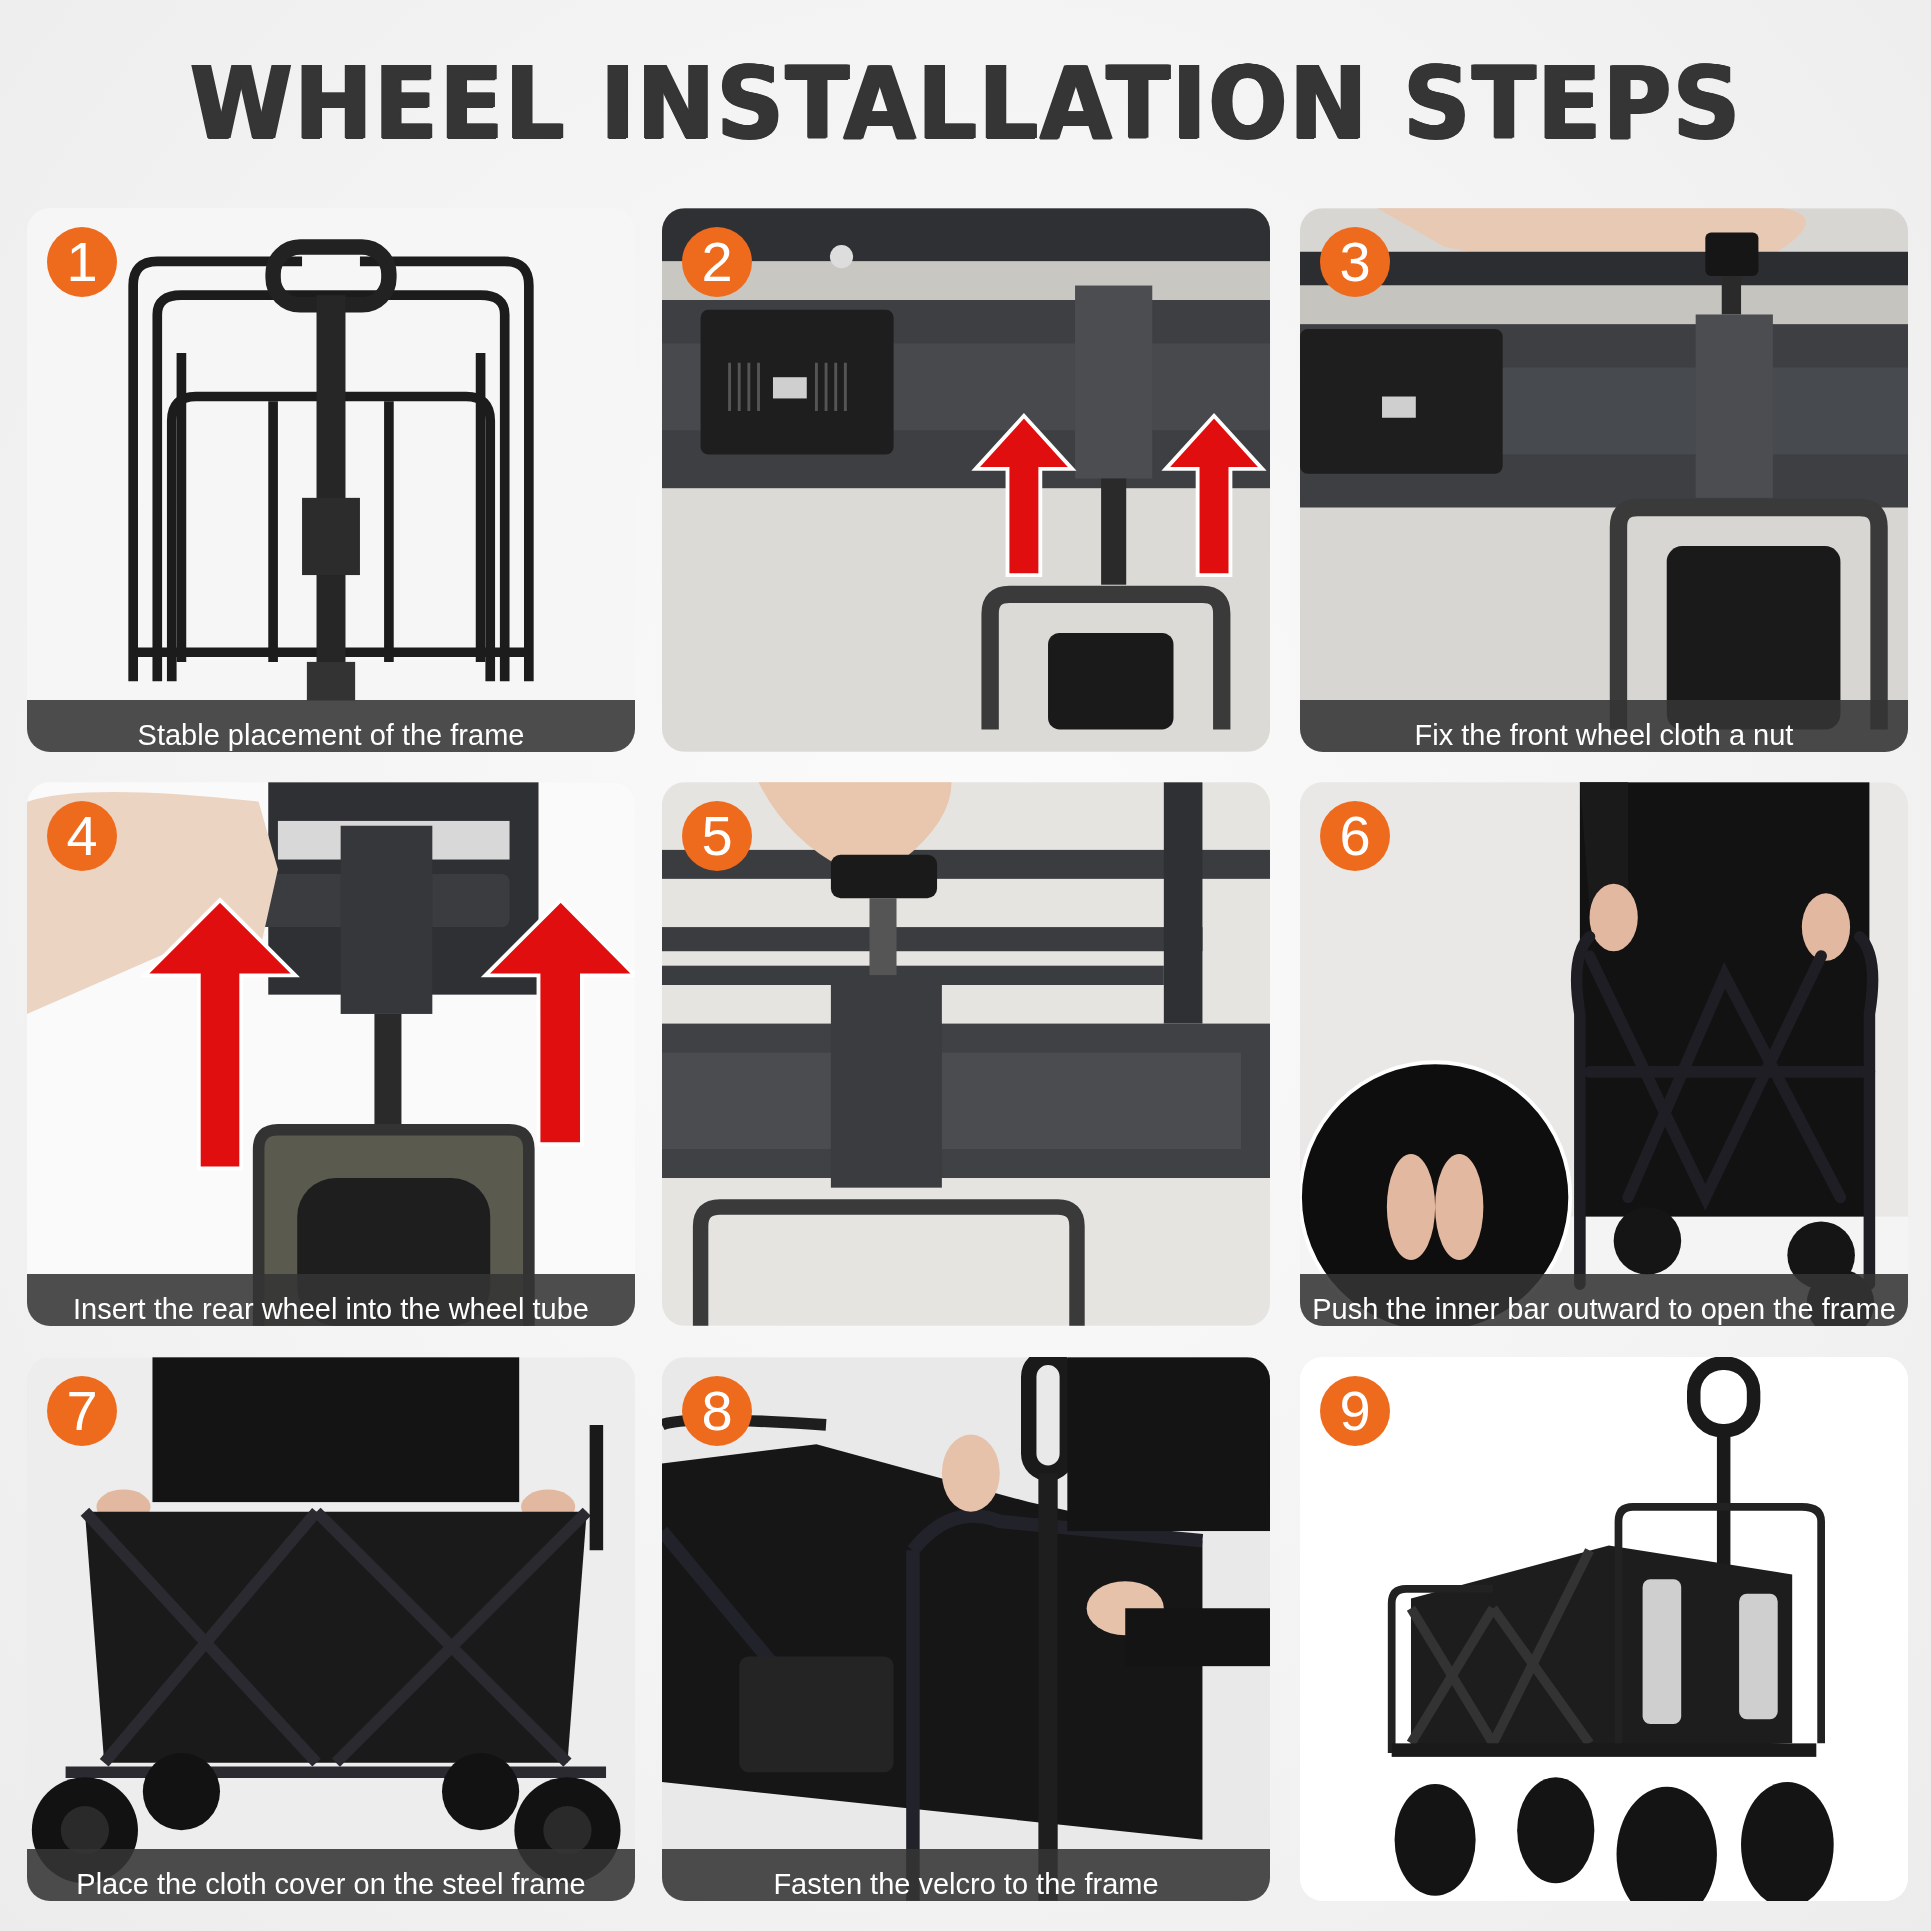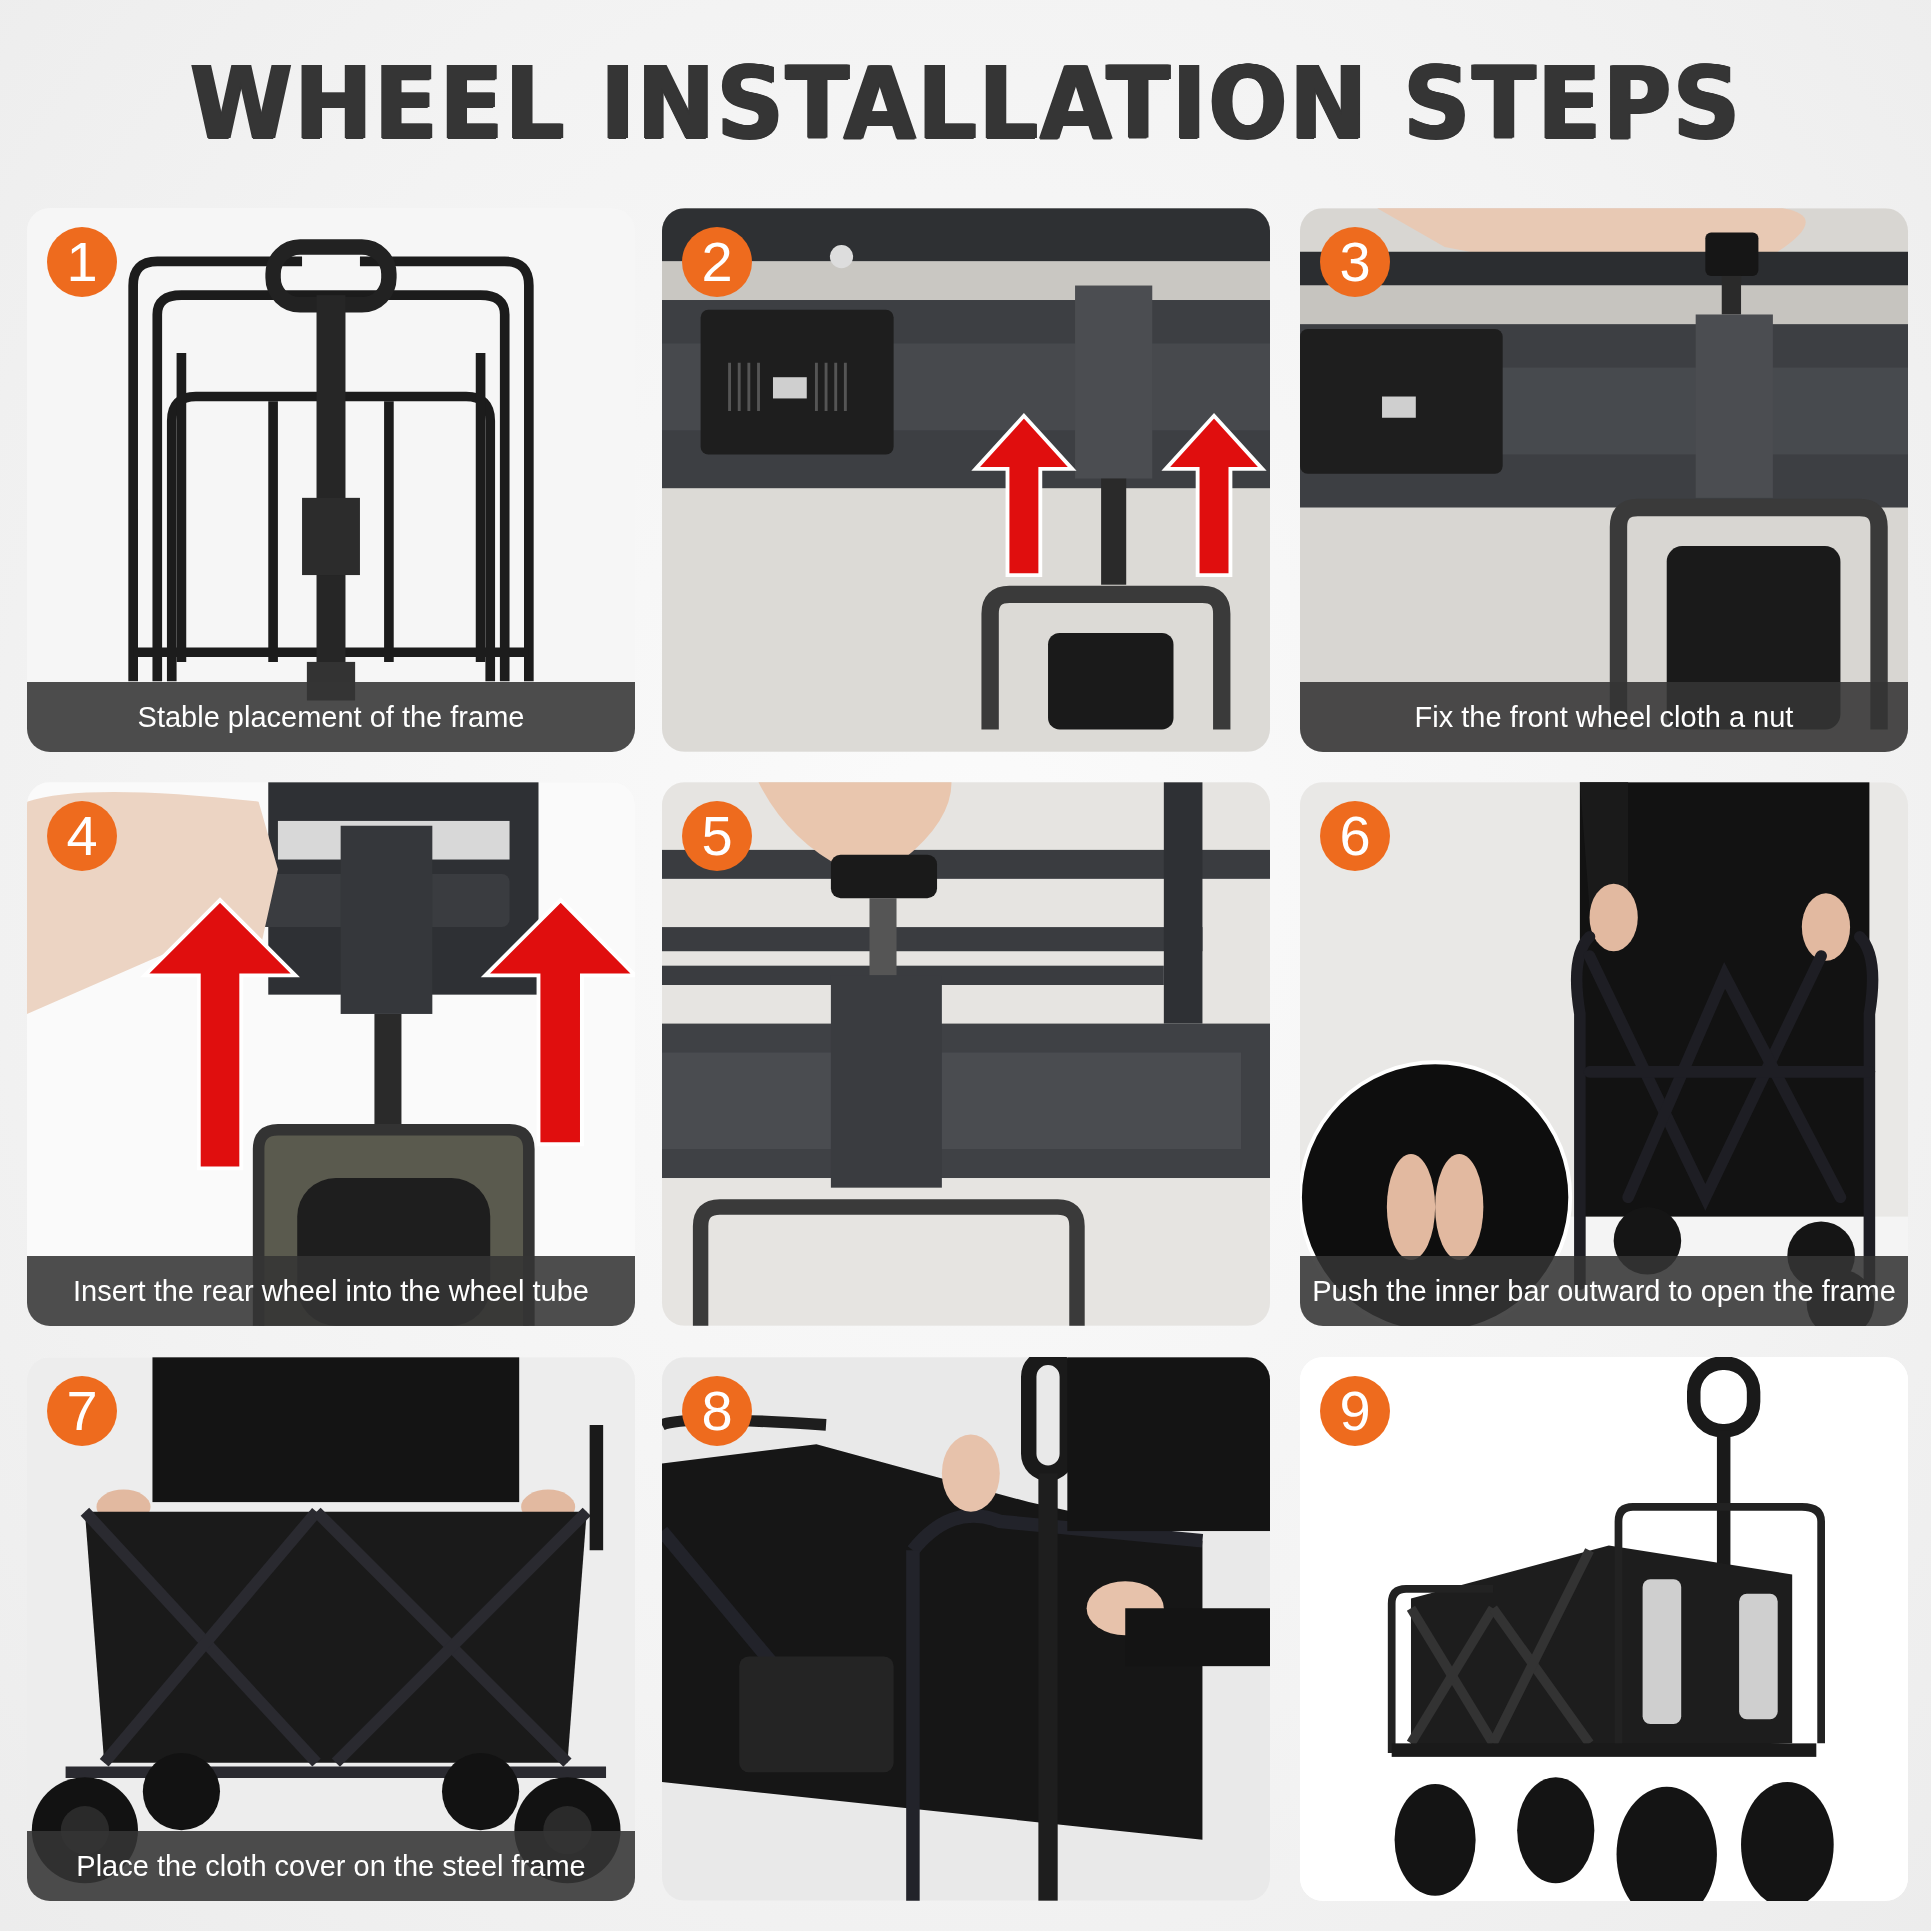--- a/index.html
+++ b/index.html
@@ -25,21 +25,21 @@
   .scene { position: absolute; inset: 0; }
   .scene svg { width: 100%; height: 100%; display: block; }
   .badge {
     position: absolute; left: 20px; top: 19.3px; width: 70px; height: 70px;
     border-radius: 50%; background: #EE6B1E; color: #fff;
     font-size: 56px; line-height: 70px; text-align: center;
     font-family: "Liberation Sans", sans-serif; font-weight: 400;
     z-index: 3;
   }
   .caption {
-    position: absolute; left: 0; right: 0; bottom: 0; height: 70px;
+    position: absolute; left: 0; right: 0; bottom: 0; height: 52px;
     background: rgba(52,52,52,0.88); color: #fff;
     font-size: 29px; line-height: 70px; text-align: center;
     white-space: nowrap; z-index: 2;
     font-family: "Liberation Sans", sans-serif;
   }
 </style>
 </head>
 <body>
 
 <div class="title">WHEEL INSTALLATION STEPS</div>
@@ -237,20 +237,21 @@
       <rect x="380" y="0" width="40" height="120" rx="20" fill="none" stroke="#1a1a1a" stroke-width="16"></rect>
       <rect x="390" y="120" width="20" height="443" fill="#1e1e1e"></rect>
       <rect x="420" y="0" width="210" height="180" fill="#141414"></rect>
       <ellipse cx="320" cy="120" rx="30" ry="40" fill="#e7c2ab"></ellipse>
       <ellipse cx="480" cy="260" rx="40" ry="28" fill="#e7c2ab"></ellipse>
       <rect x="480" y="260" width="150" height="60" fill="#141414"></rect>
       <rect x="80" y="310" width="160" height="120" rx="10" fill="#242424"></rect>
     </svg>
   </div>
   <div class="badge">8</div>
+  <div class="caption">Fasten the velcro to the frame</div>
 </div>
 
 <div class="panel" style="left:1300px;top:1357px;background:#ffffff;">
   <div class="scene">
     <svg viewBox="0 0 630 563">
       <rect width="630" height="563" fill="#ffffff"></rect>
       <rect x="408" y="6" width="62" height="70" rx="30" fill="none" stroke="#1a1a1a" stroke-width="14"></rect>
       <rect x="432" y="76" width="14" height="300" fill="#1a1a1a"></rect>
       <path d="M115 410 V250 L320 195 L510 225 V400 Z" fill="#1d1d1d"></path>
       <path d="M95 410 V255 Q95 240 110 240 H200 M330 410 V170 Q330 155 345 155 H520 Q540 155 540 170 V400" fill="none" stroke="#222" stroke-width="8"></path>

